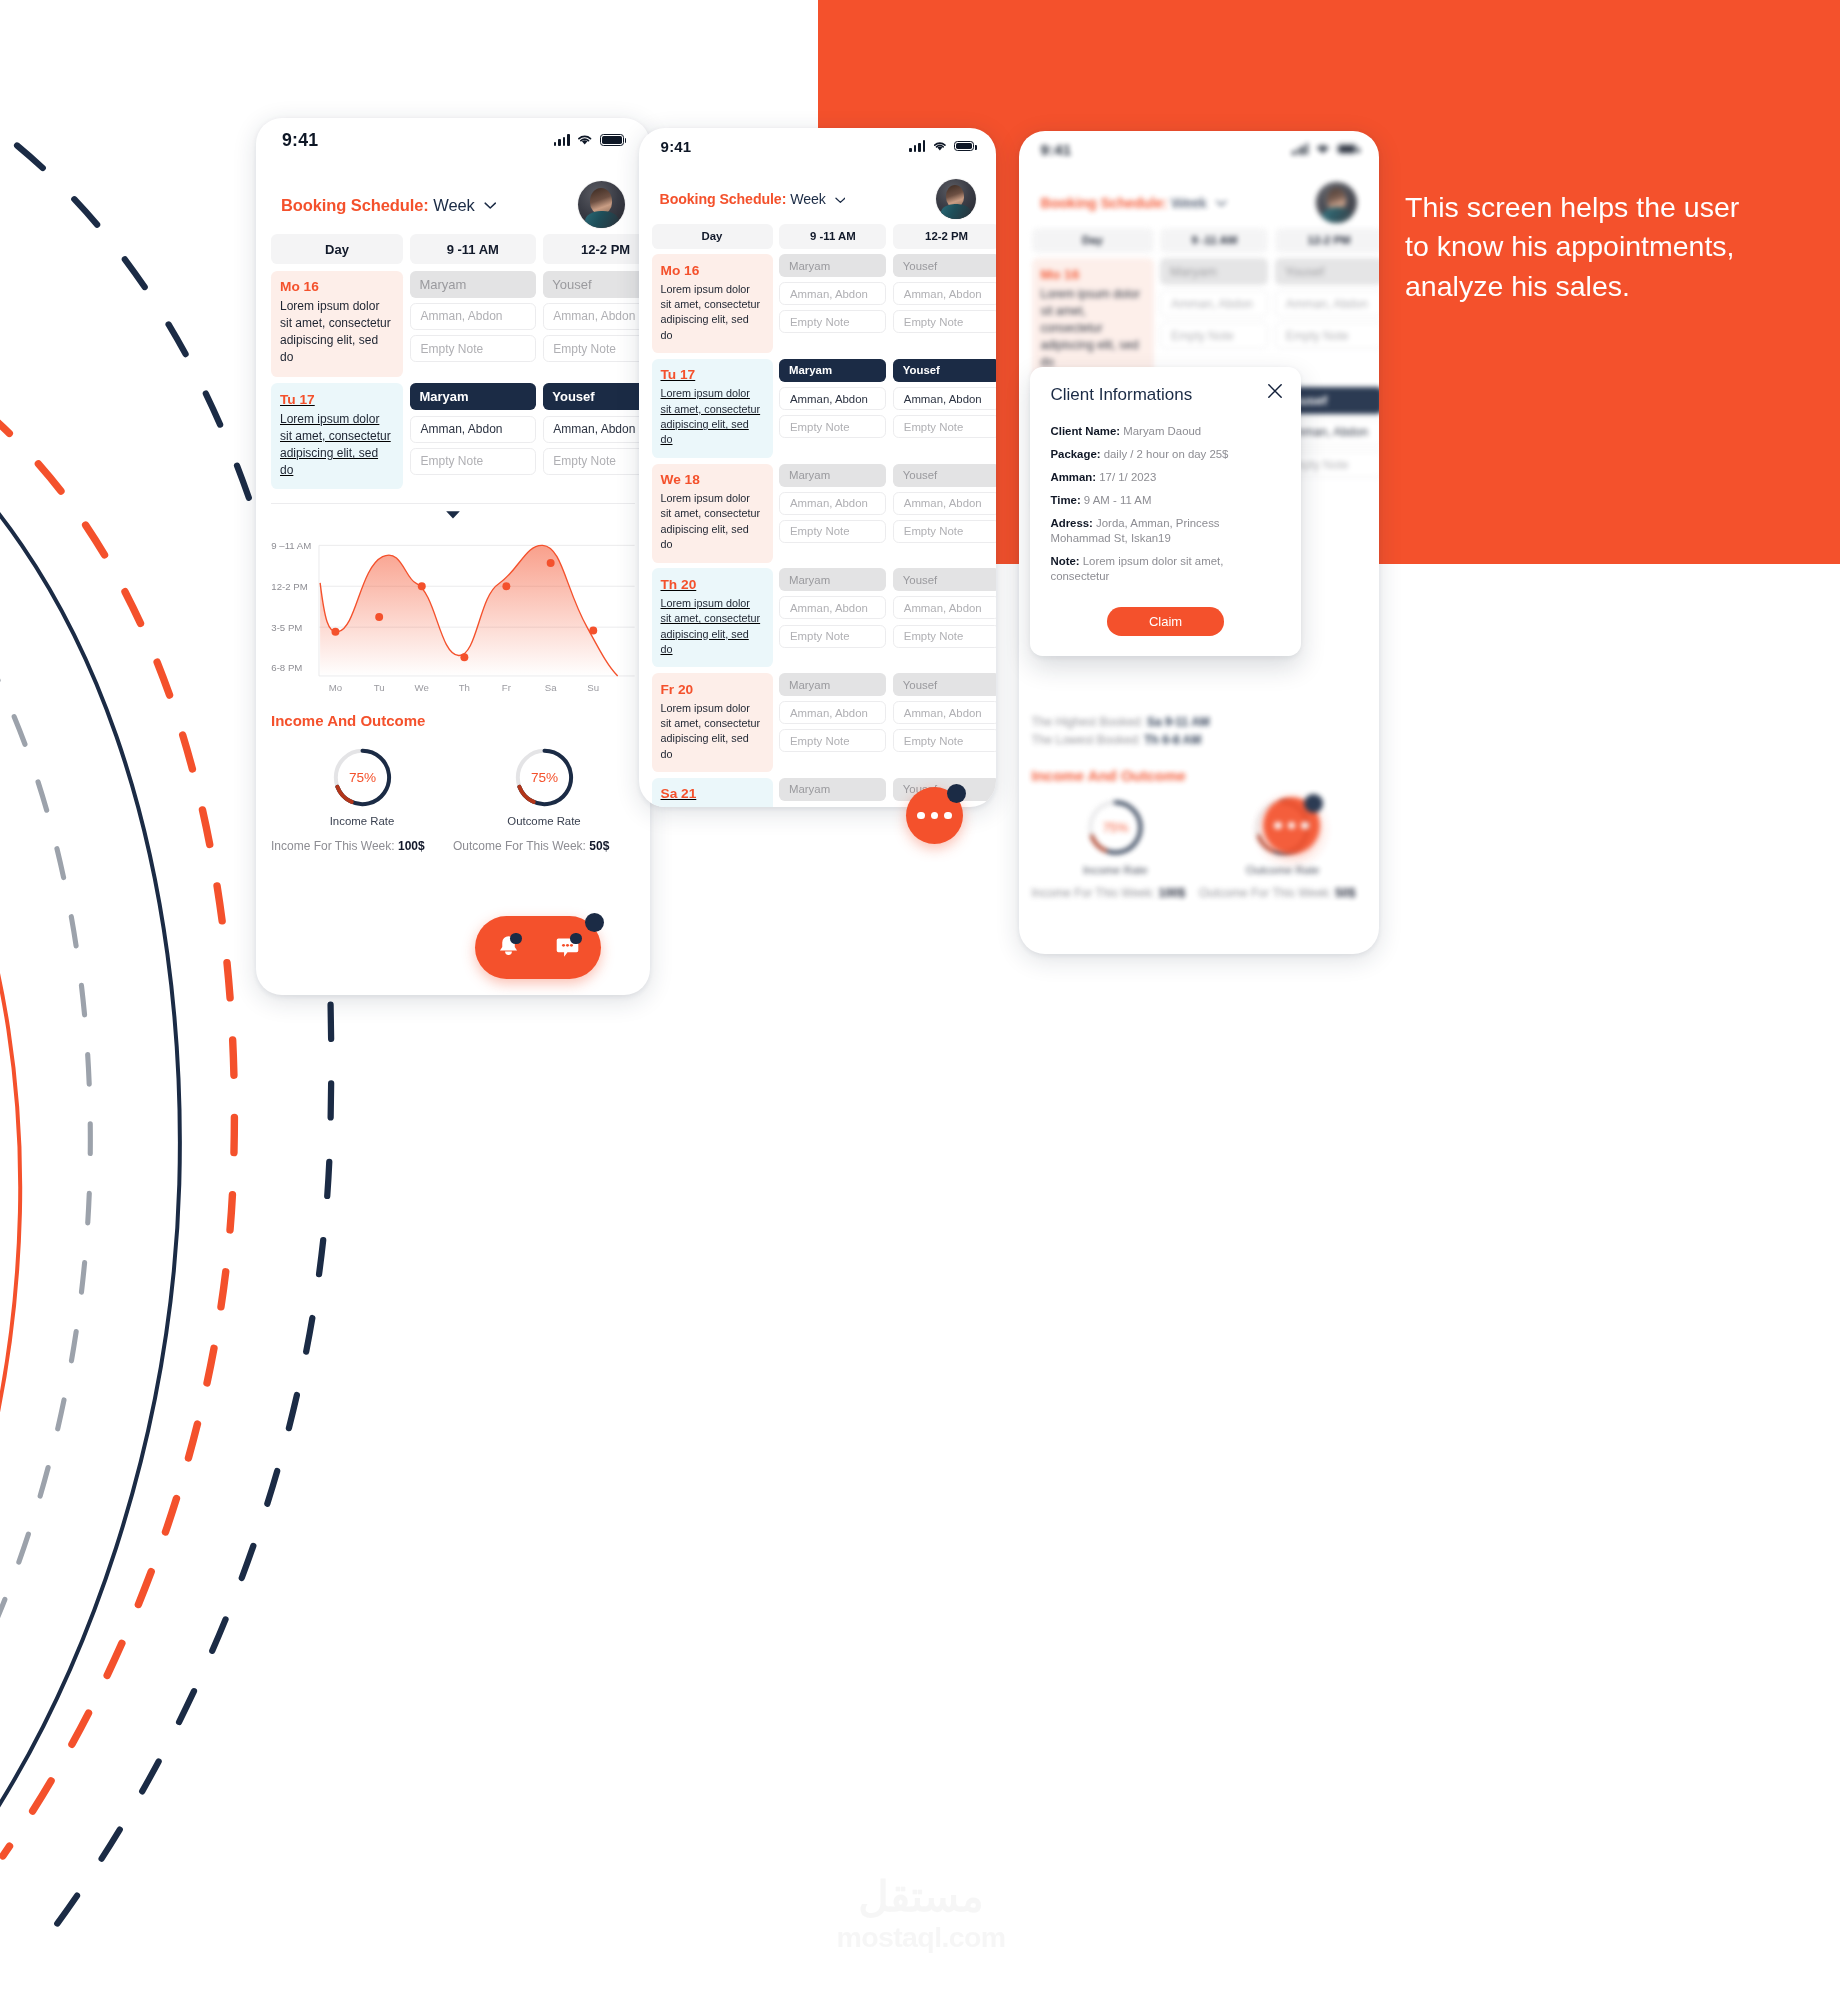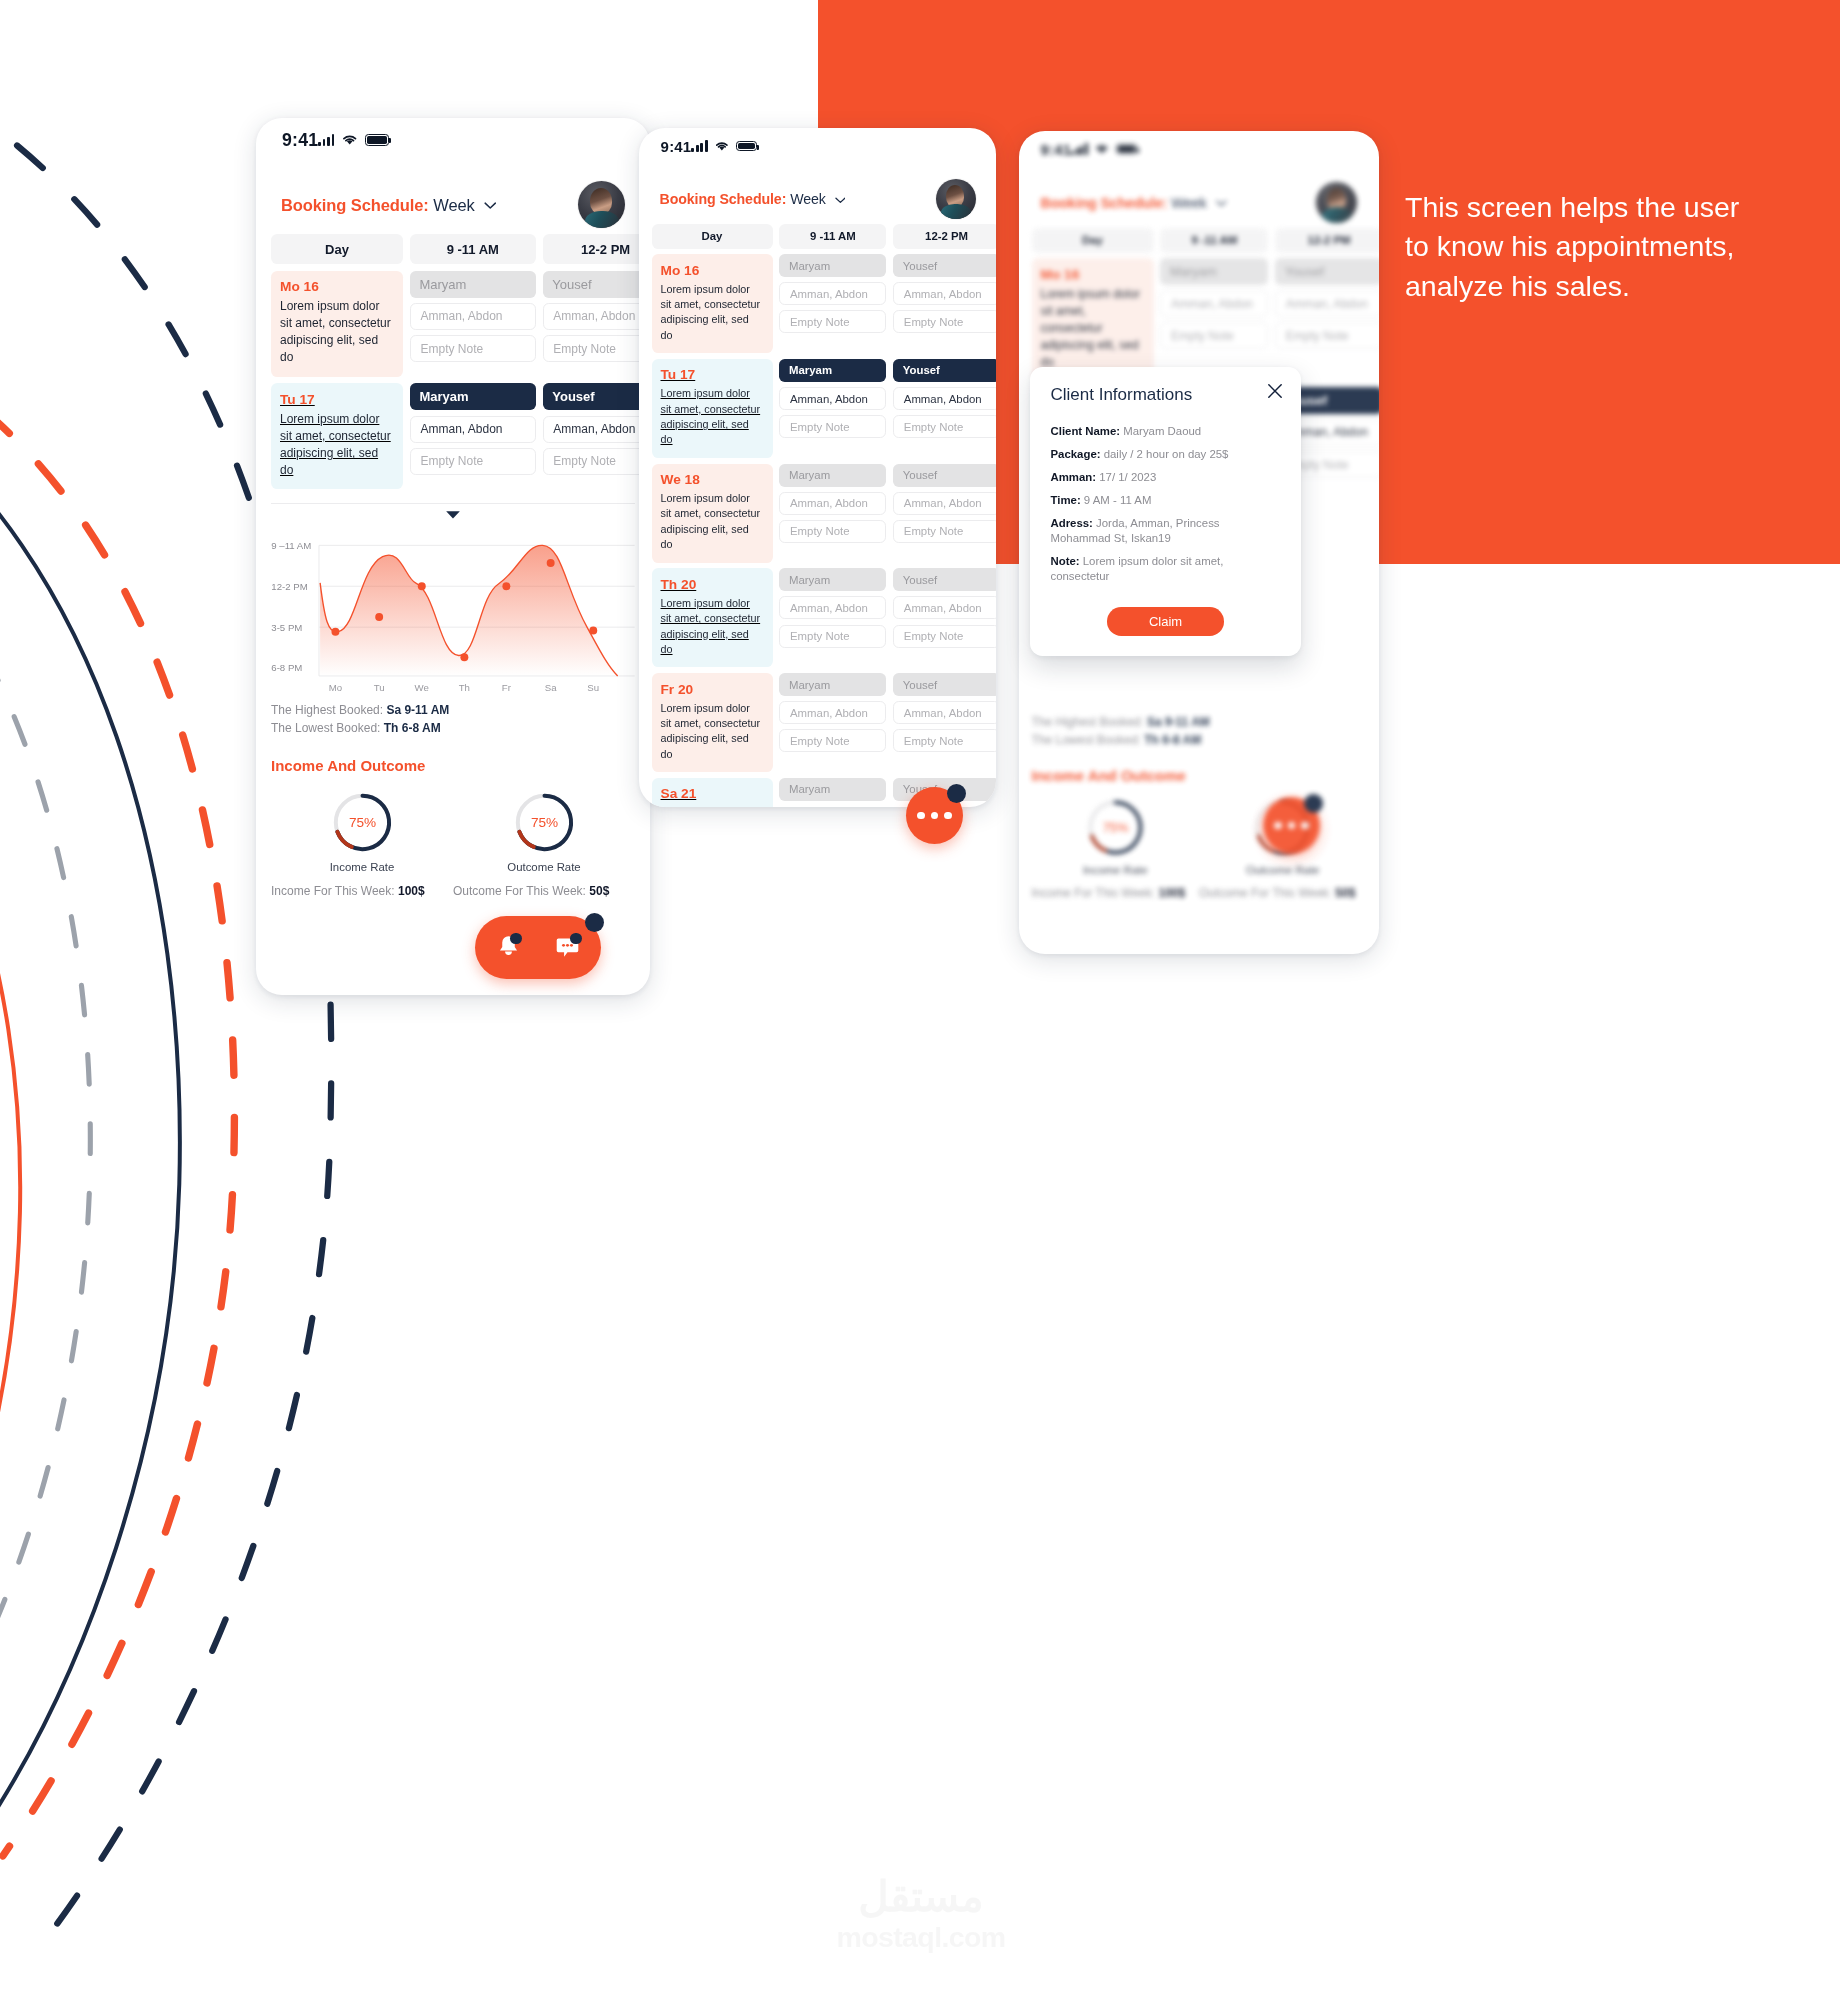--- a/index.html
+++ b/index.html
@@ -33,21 +33,21 @@
   }
   #phone1 { left:256px; top:118px; width:394px; height:877px; }
   #phone2 { left:639px; top:128px; width:357px; height:679px; }
   #phone3 { left:1019px; top:131px; width:360px; height:823px; }
 
   .phone-inner { position:relative; width:100%; height:100%; }
 
   
   .statusbar {
     height:44px; display:flex; align-items:center;
-    justify-content:flex-start;
+    justify-content:space-between;
     padding:0 26px;
   }
   .sb-time { font-size:17.7px; font-weight:700; color:#0e1726; letter-spacing:0.2px; }
   .sb-icons { display:flex; align-items:center; gap:7.4px; }
   .ico-signal { display:flex; align-items:flex-end; gap:1.7px; height:12.5px;}
   .ico-signal i { display:block; width:2.8px; background:#0e1726; border-radius:0.9px; }
   .ico-signal i:nth-child(1){height:4.6px}
   .ico-signal i:nth-child(2){height:6.8px}
   .ico-signal i:nth-child(3){height:9.7px}
   .ico-signal i:nth-child(4){height:12.5px}
@@ -333,26 +333,20 @@
       <text x="113" y="276" fill="#9a9aa0" font-size="17" text-anchor="middle" font-family="Liberation Sans, sans-serif">Mo</text>
       <text x="190" y="276" fill="#9a9aa0" font-size="17" text-anchor="middle" font-family="Liberation Sans, sans-serif">Tu</text>
       <text x="265" y="276" fill="#9a9aa0" font-size="17" text-anchor="middle" font-family="Liberation Sans, sans-serif">We</text>
       <text x="340" y="276" fill="#9a9aa0" font-size="17" text-anchor="middle" font-family="Liberation Sans, sans-serif">Th</text>
       <text x="414" y="276" fill="#9a9aa0" font-size="17" text-anchor="middle" font-family="Liberation Sans, sans-serif">Fr</text>
       <text x="492" y="276" fill="#9a9aa0" font-size="17" text-anchor="middle" font-family="Liberation Sans, sans-serif">Sa</text>
       <text x="567" y="276" fill="#9a9aa0" font-size="17" text-anchor="middle" font-family="Liberation Sans, sans-serif">Su</text>
     </svg>
   </div>
 
-  <div class="chart-foot">
-    <div class="foot-line"><span>The Highest Booked:</span>
-      <b>Sa 9-11 AM</b></div>
-    <div class="foot-line"><span>The Lowest Booked:</span>
-      <b>Th 6-8 AM</b></div>
-  </div>
 
   <div class="sect-title">Income And Outcome</div>
 
   <div class="gauges">
     <div class="gauge-cell">
       <svg width="67" height="67" viewBox="0 0 118 118">
         <circle cx="59" cy="59" r="47" stroke="#E4E4E6" stroke-width="7" fill="none"></circle>
         <path d="M59 12 A47 47 0 1 1 14.8 75.5" stroke="#1B2B45" stroke-width="7" fill="none" stroke-linecap="round"></path>
         <path d="M14.8 75.5 A47 47 0 0 0 40 102" stroke="#B3361A" stroke-width="7" fill="none" stroke-linecap="round"></path>
         <text x="59" y="67" text-anchor="middle" fill="#F4512C" font-size="24" font-family="Liberation Sans, sans-serif">75%</text>

